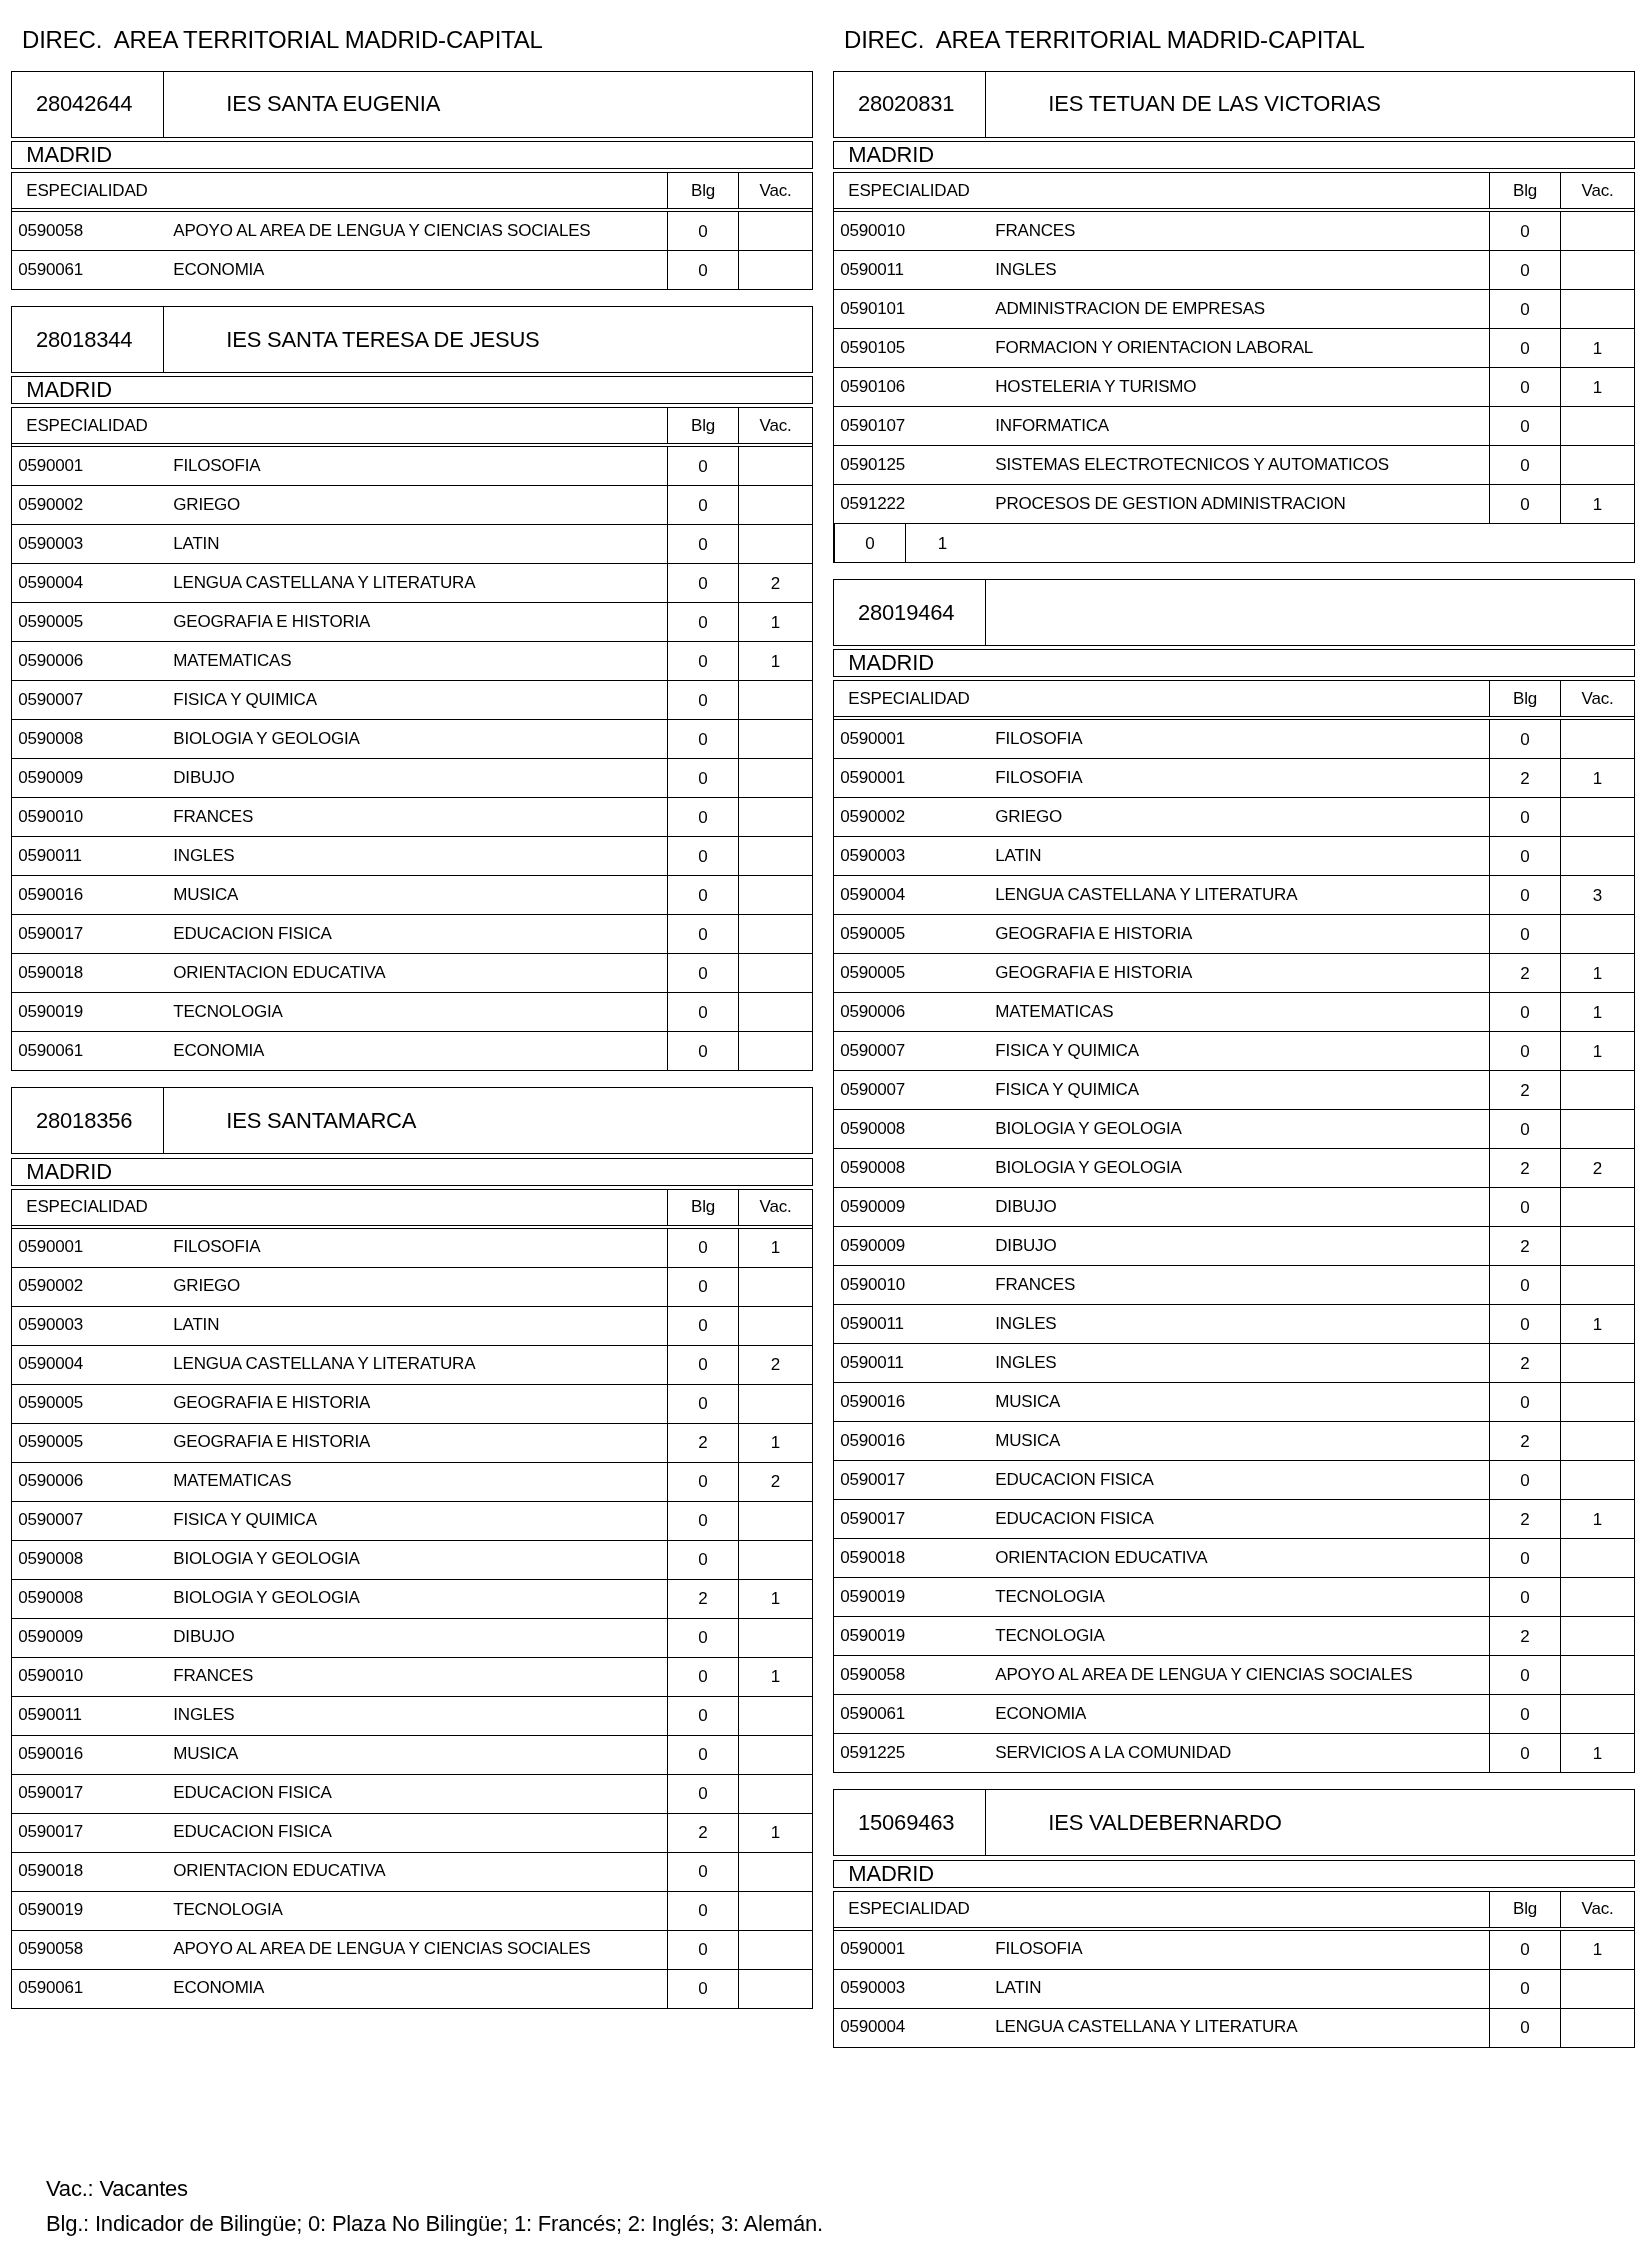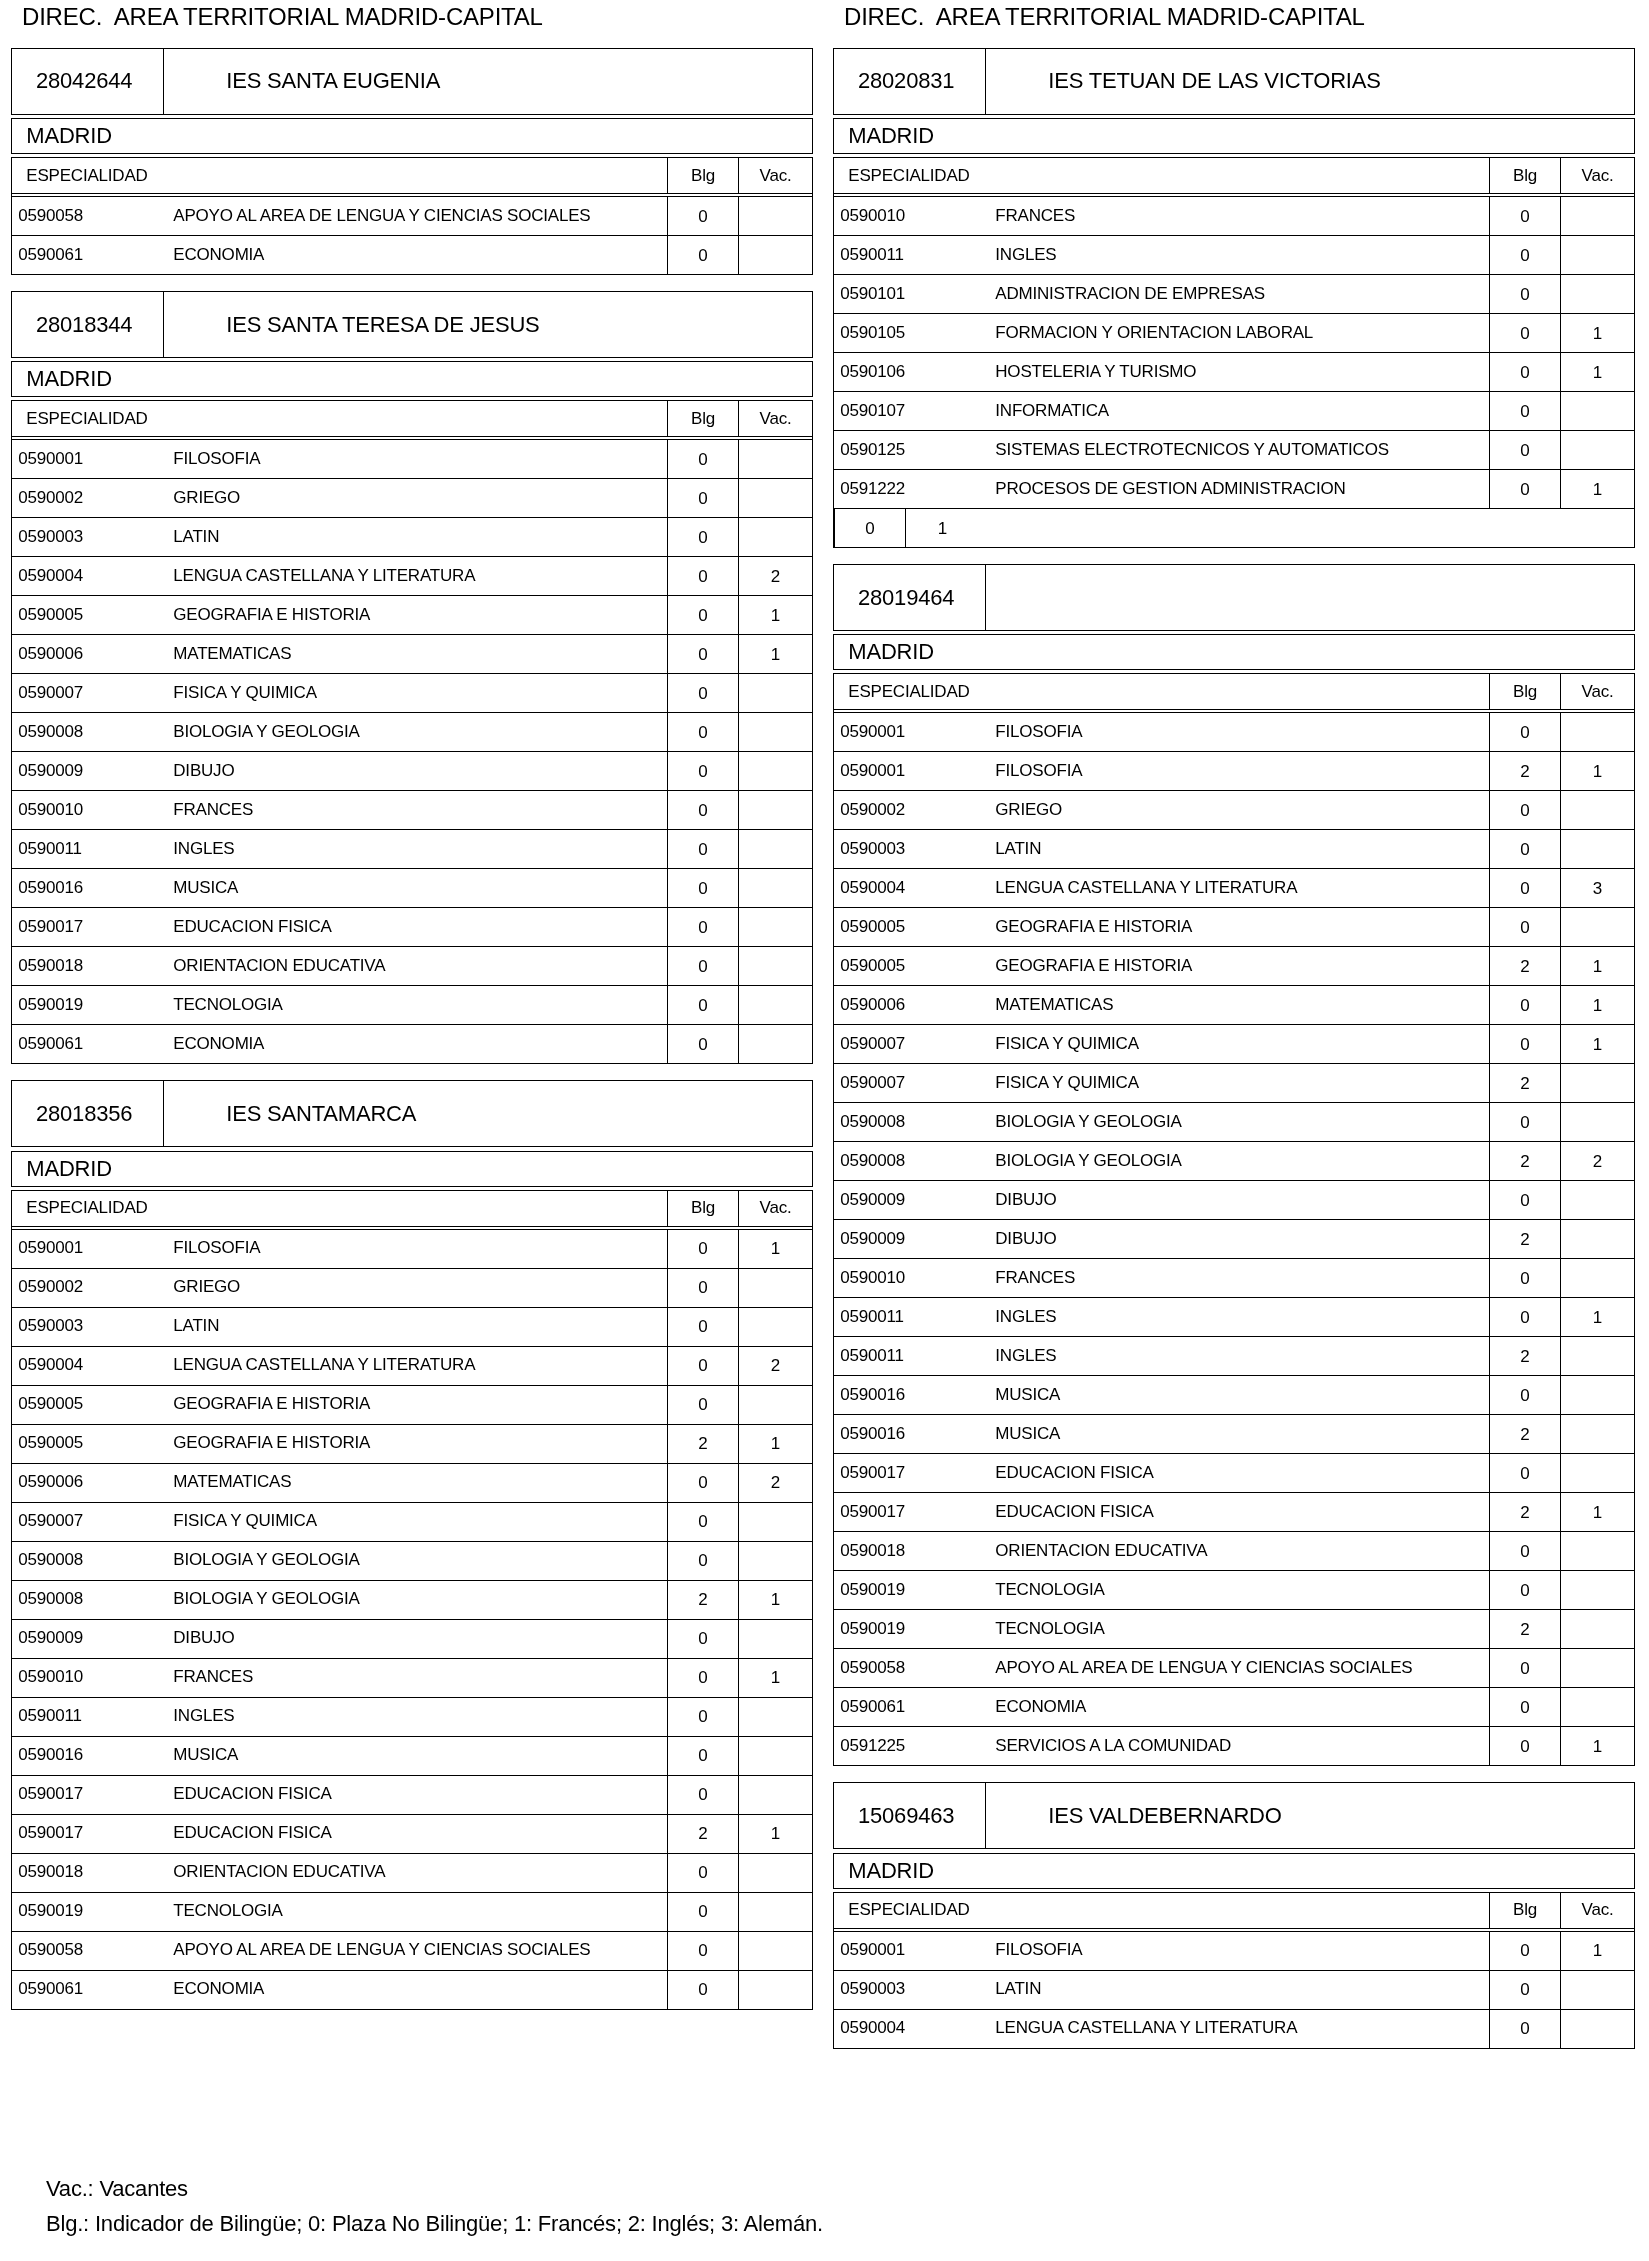--- a/index.html
+++ b/index.html
@@ -5,21 +5,21 @@
   html, body { margin: 0; padding: 0; background: #ffffff; }
   body {
     width: 1649px; height: 2261px;
     font-family: "Liberation Sans", sans-serif;
     color: #000;
     position: relative;
     letter-spacing: -0.2px;
   }
   .page { position: absolute; inset: 0; background: #fff; }
 
-  .col { position: absolute; top: 0; width: 802px; }
+  .col { position: absolute; top: 23px; width: 802px; }
   .col-left  { left: 11px; }
   .col-right { left: 833px; }
 
   .area-header {
     font-size: 24px;
     line-height: 28.5px;
     white-space: pre-wrap;
     margin: 3.2px 0 0 11px;
   }
 
@@ -42,21 +42,21 @@
   }
   .school-name {
     flex: 1;
     display: flex; align-items: center;
     padding-left: 14.3px;
   }
 
   .city-bar {
     border: 1.6px solid #000;
     margin-top: 3.2px;
-    height: 36px;
+    height: 28px;
     display: flex; align-items: center;
     padding-left: 14.3px;
     font-size: 22px;
     box-sizing: border-box;
   }
 
   .spec-table { border: 1.6px solid #000; margin-top: 3.2px; font-size: 17px; }
   .spec-head {
     display: flex;
     border-bottom: 4px double #000;

